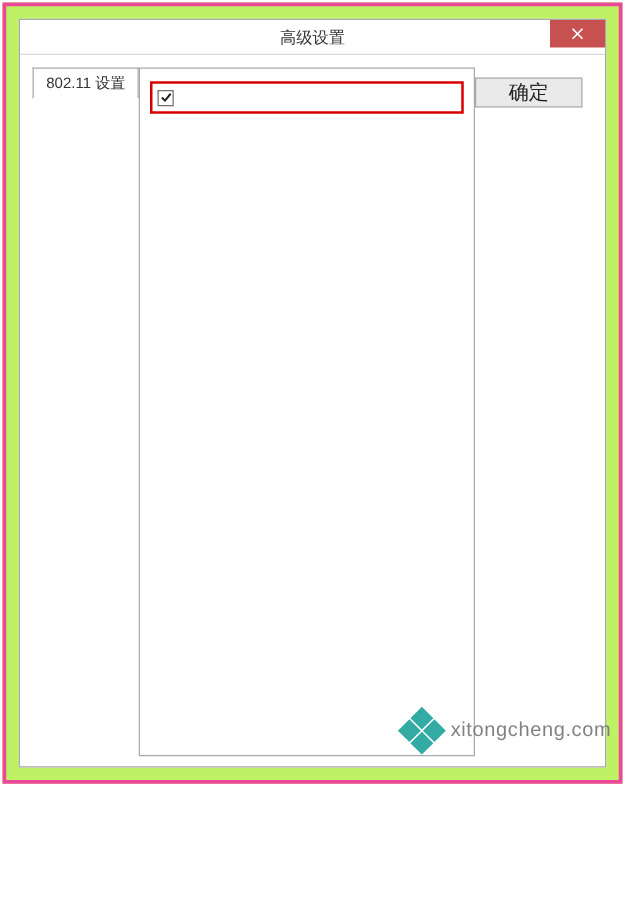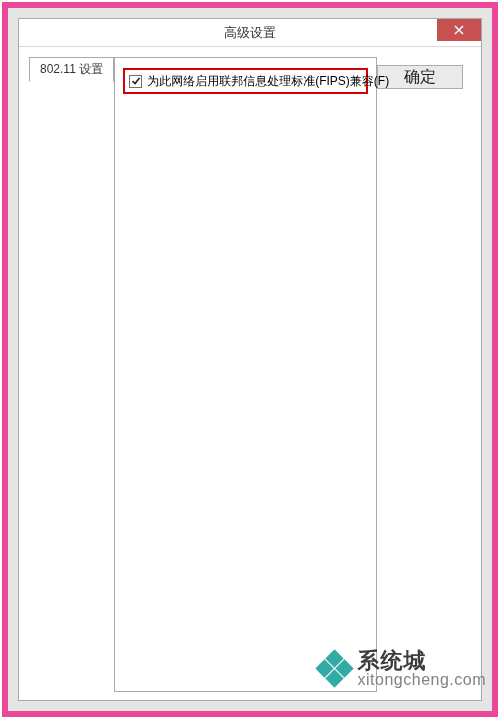--- a/index.html
+++ b/index.html
@@ -12,23 +12,23 @@
     font-size: 12px;
     background: #fff;
     position: relative;
     overflow: hidden;
   }
   .outer-frame {
     position: absolute;
     left: 2px;
     top: 2px;
     width: 496px;
-    height: 715px;
-    border: 6px solid #ec4899;
-    background: #e5e5e5;
+    height: 625px;
+    border: 3px solid #ec4899;
+    background: #bef264;
   }
   .window {
     position: absolute;
     left: 10px;
     top: 10px;
     right: 10px;
     bottom: 10px;
     border: 1px solid #a9a9a9;
     background: #fff;
     display: flex;
@@ -210,38 +210,36 @@
         </div>
       </div>
 
       <div class="tab-panel">
         <div class="highlight-box">
           <span class="chk">
             <svg viewBox="0 0 10 10">
               <polyline points="1.5,5 4,7.5 8.5,2" fill="none" stroke="#222" stroke-width="1.6"></polyline>
             </svg>
           </span>
-          <span class="chk-label">为此网络启用联邦信息处理标准(FIPS)兼容(F)</span>
         </div>
       </div>
 
       <div class="button-row">
         <div class="btn">
           <span>确定</span>
         </div>
       </div>
 
     </div>
   </div>
 
   <div class="watermark">
     <div class="wm-diamond">
       <div class="d d1"></div>
         <div class="d d2"></div>
         <div class="d d3"></div>
         <div class="d d4"></div>
     </div>
     <div class="wm-text">
-      <span class="big">系统城</span>
       <span class="small">xitongcheng.com</span>
     </div>
   </div>
 </div>
 
 </body></html>

